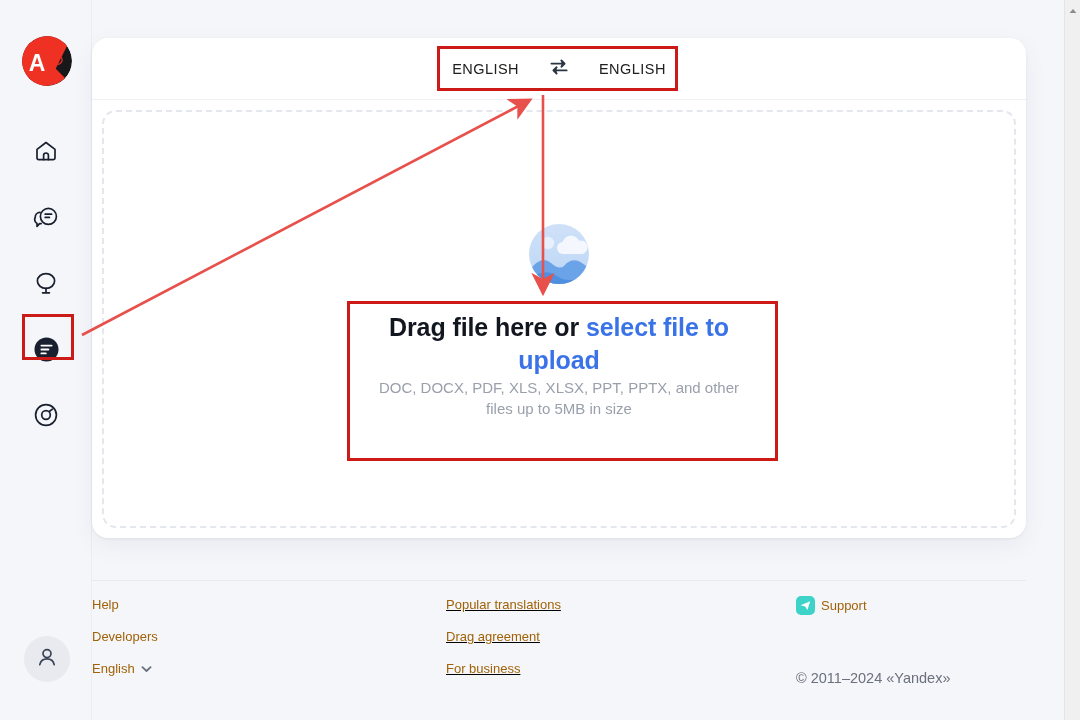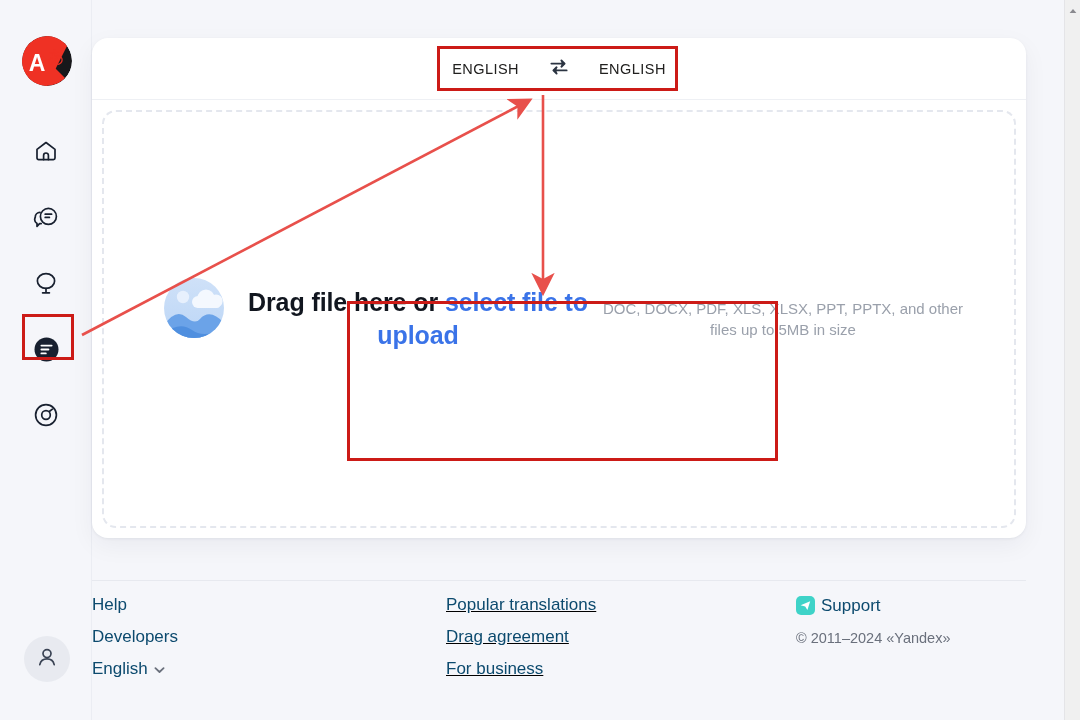--- a/index.html
+++ b/index.html
@@ -65,21 +65,21 @@
     background: none; border: none; cursor: pointer;
     display: flex; align-items: center; padding: 2px;
   }
 
   
   .dropzone {
     position: absolute; left: 10px; top: 72px;
     width: 914px; height: 418px;
     border: 2px dashed #e4e7ee;
     border-radius: 14px;
-    display: flex; flex-direction: row;
+    display: flex; flex-direction: column;
     align-items: center; justify-content: center;
     cursor: pointer;
   }
   .dz-illustration { width: 88px; height: 70px; margin-bottom: 22px; }
   .dz-title {
     font-size: 25px; font-weight: 700; line-height: 33px;
     color: #11161f; text-align: center;
     max-width: 360px; letter-spacing: -.1px;
   }
   .dz-link { color: #3a73e8; font-weight: 700; cursor: pointer; }
@@ -97,26 +97,26 @@
   .footer {
     position: absolute; left: 92px; top: 596px;
     width: 934px; height: 112px;
     display: flex;
   }
   .f-col { display: flex; flex-direction: column; gap: 14px; }
   .f-col.c1 { width: 354px; }
   .f-col.c2 { width: 350px; text-decoration: underline; }
   .f-col.c3 { width: 230px; }
   .f-link {
-    font-size: 17px; color: #0c4a6e;
+    font-size: 13px; color: #a16207;
     cursor: pointer; line-height: 18px;
     display: inline-flex; align-items: center; gap: 6px;
     width: fit-content;
   }
-  .f-static { font-size: 14.5px; color: #6a707c; line-height: 18px; }
+  .f-static { font-size: 14.5px; color: #6a707c; line-height: 18px; margin-top: 40px; }
   .support-icon {
     width: 19px; height: 19px; border-radius: 5px;
     background: #3ed3c8;
     display: inline-flex; align-items: center; justify-content: center;
     flex: none;
   }
 
   
   .scrollbar {
     position: absolute; right: 0; top: 0;

